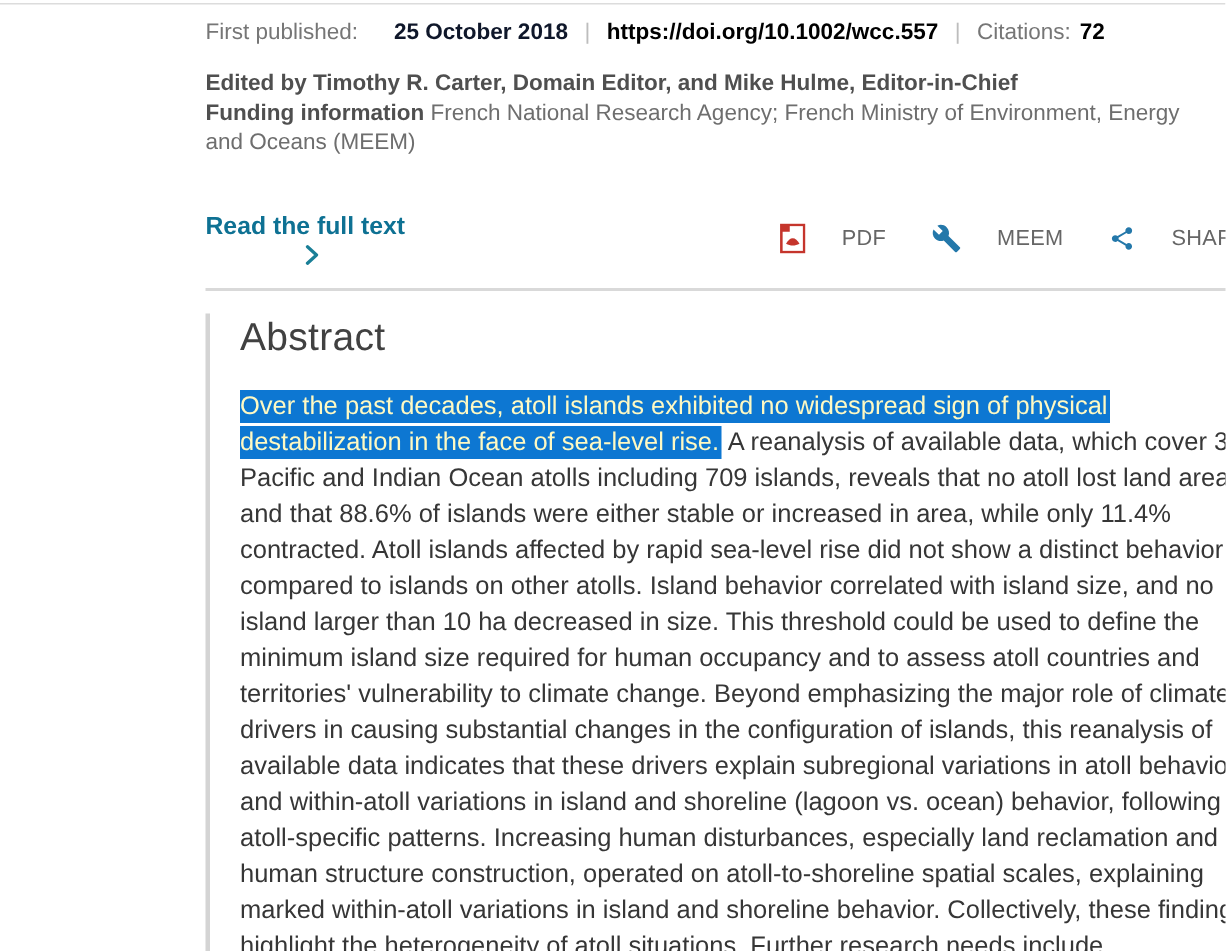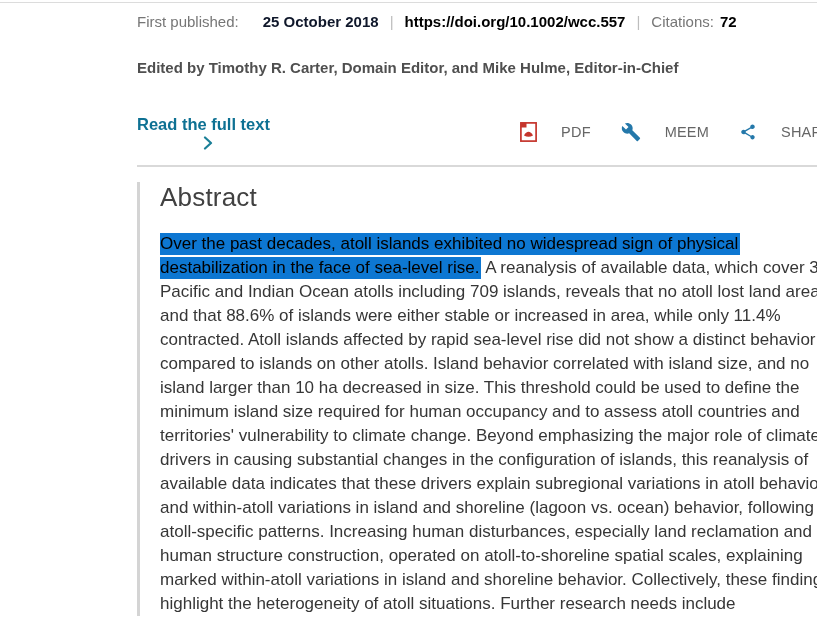--- a/index.html
+++ b/index.html
@@ -27,21 +27,21 @@
     white-space: nowrap;
   }
   .meta-row .date { color: #0f172a; font-weight: 600; margin-left: 24px; }
   .meta-row .pipe { color: #bdbdbd; margin: 0 11px; }
   .meta-row a.blue-link, .blue-link {
     color: #000000; font-weight: 600; text-decoration: none; cursor: pointer;
   }
   .meta-row .cit-count { margin-left: 6px; }
   
   .editor-block {
-    margin-top: 28px;
+    margin-top: 16px;
     font-size: 15px; line-height: 19.5px;
     color: #6e6e6e;
     width: 676px;
   }
   .editor-block .bold { font-weight: 700; color: #4f4f4f; }
   
   .actions {
     margin-top: 37px;
     display: flex; align-items: center; justify-content: space-between;
   }
@@ -72,21 +72,21 @@
     margin-top: 8px;
     font-size: 26px; font-weight: 400; color: #414141;
     letter-spacing: 0.2px;
   }
   .abstract p {
     margin-top: 19px;
     width: 672px;
     font-size: 17px; line-height: 24px; color: #363636;
   }
   .hl {
-    background: #0d77d2; color: #000000;
+    background: #0d77d2; color: #fef9c3;
     padding: 1px 2px 2px 0;
     -webkit-box-decoration-break: clone;
     box-decoration-break: clone;
   }
 </style>
 </head>
 <body>
 
 <div class="top-hairline"></div>
 
@@ -97,20 +97,21 @@
     <span class="date">25 October 2018</span>
     <span class="pipe">|</span>
     <a class="blue-link">https://doi.org/10.1002/wcc.557</a>
     <span class="pipe">|</span>
     <span>Citations:</span>
     <a class="blue-link cit-count">72</a>
   </div>
 
   <div class="editor-block">
     <div class="bold">Edited by Timothy R. Carter, Domain Editor, and Mike Hulme, Editor-in-Chief</div>
+    <div><span class="bold">Funding information</span><span> French National Research Agency; French Ministry of Environment, Energy and Oceans (MEEM)</span></div>
   </div>
 
   <div class="actions">
     <a class="read-link">
       <span>Read the full text</span>
       <svg width="10" height="14" viewBox="0 0 10 14">
           <path d="M2 1.5 l6 5.5 -6 5.5" fill="none" stroke="#1a7f97" stroke-width="2.2" stroke-linecap="round" stroke-linejoin="round"></path>
         </svg>
     </a>
     <div class="toolbar">

